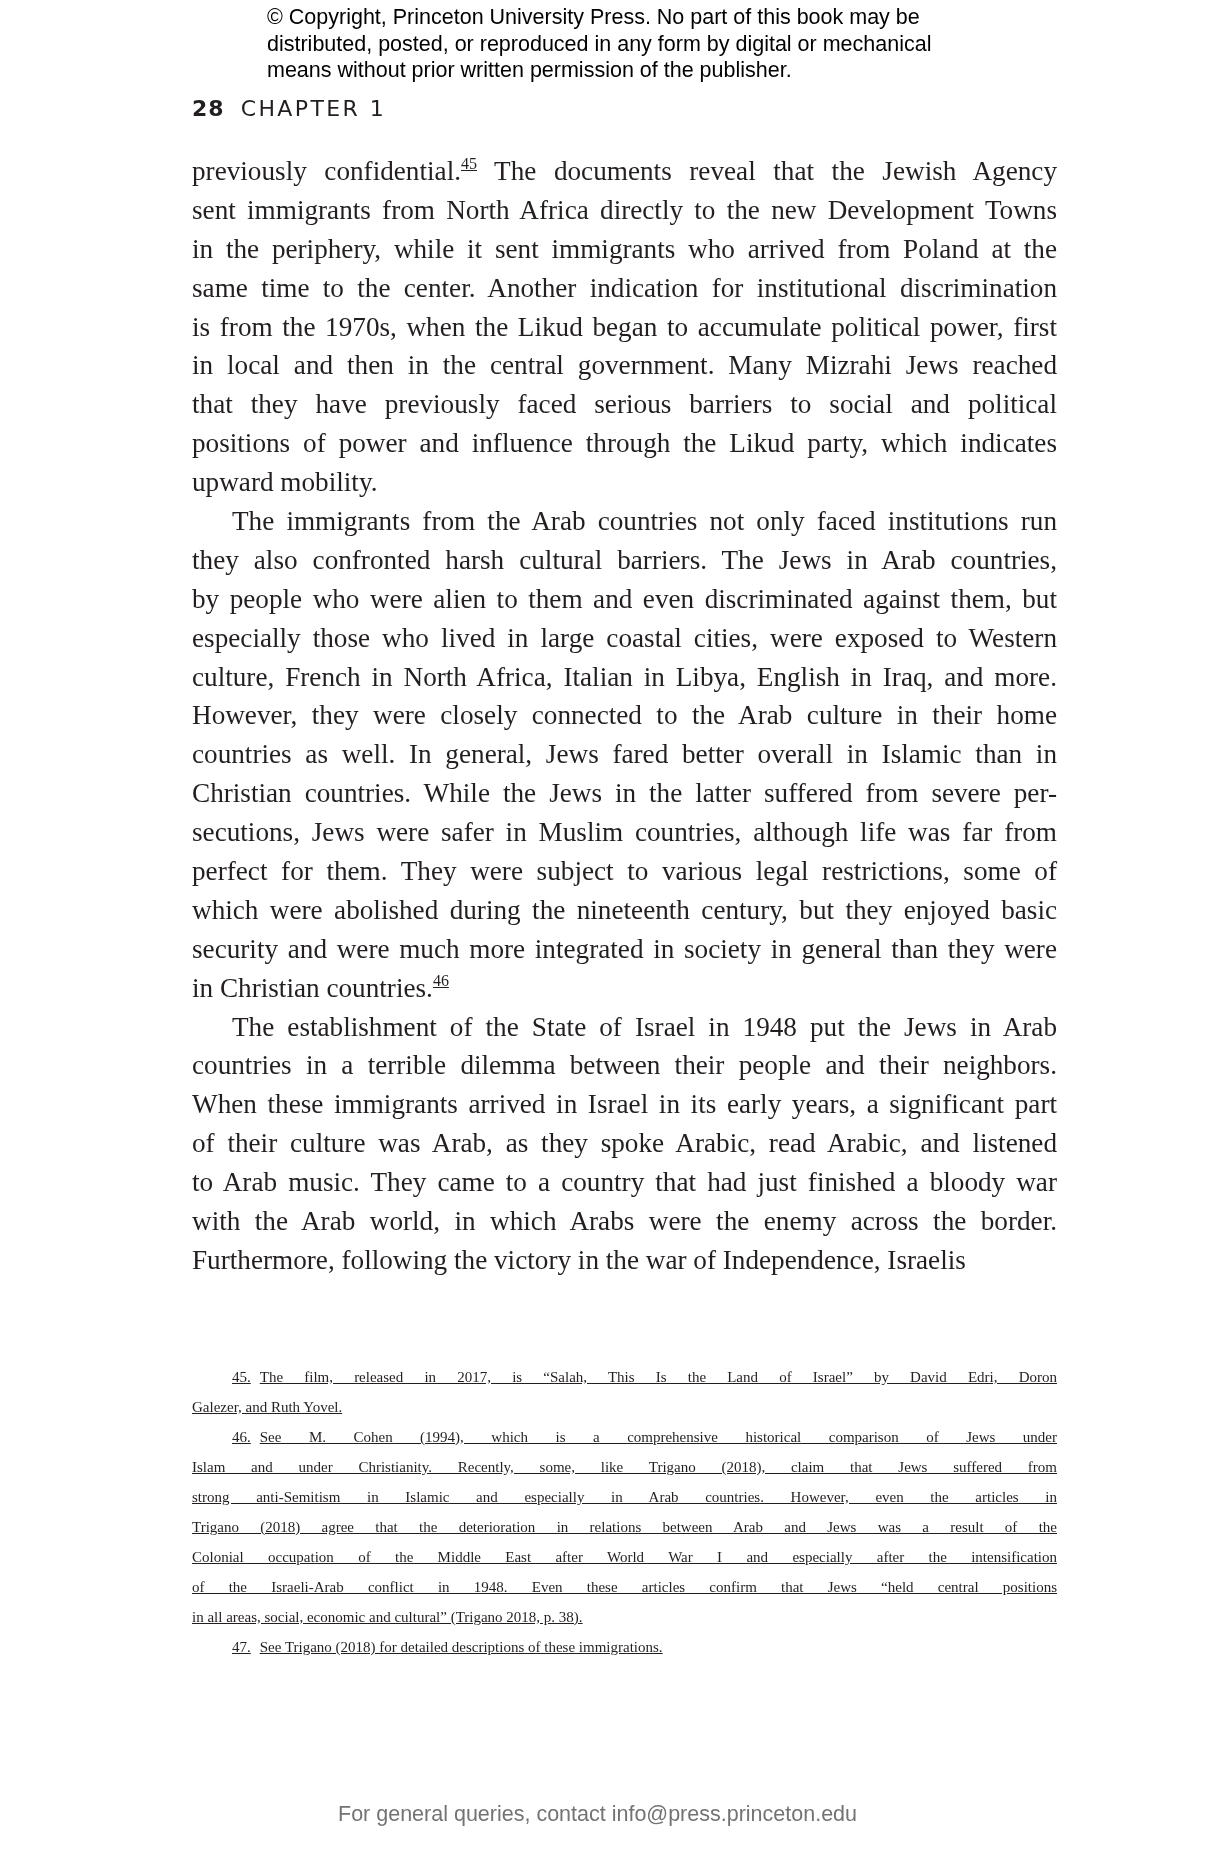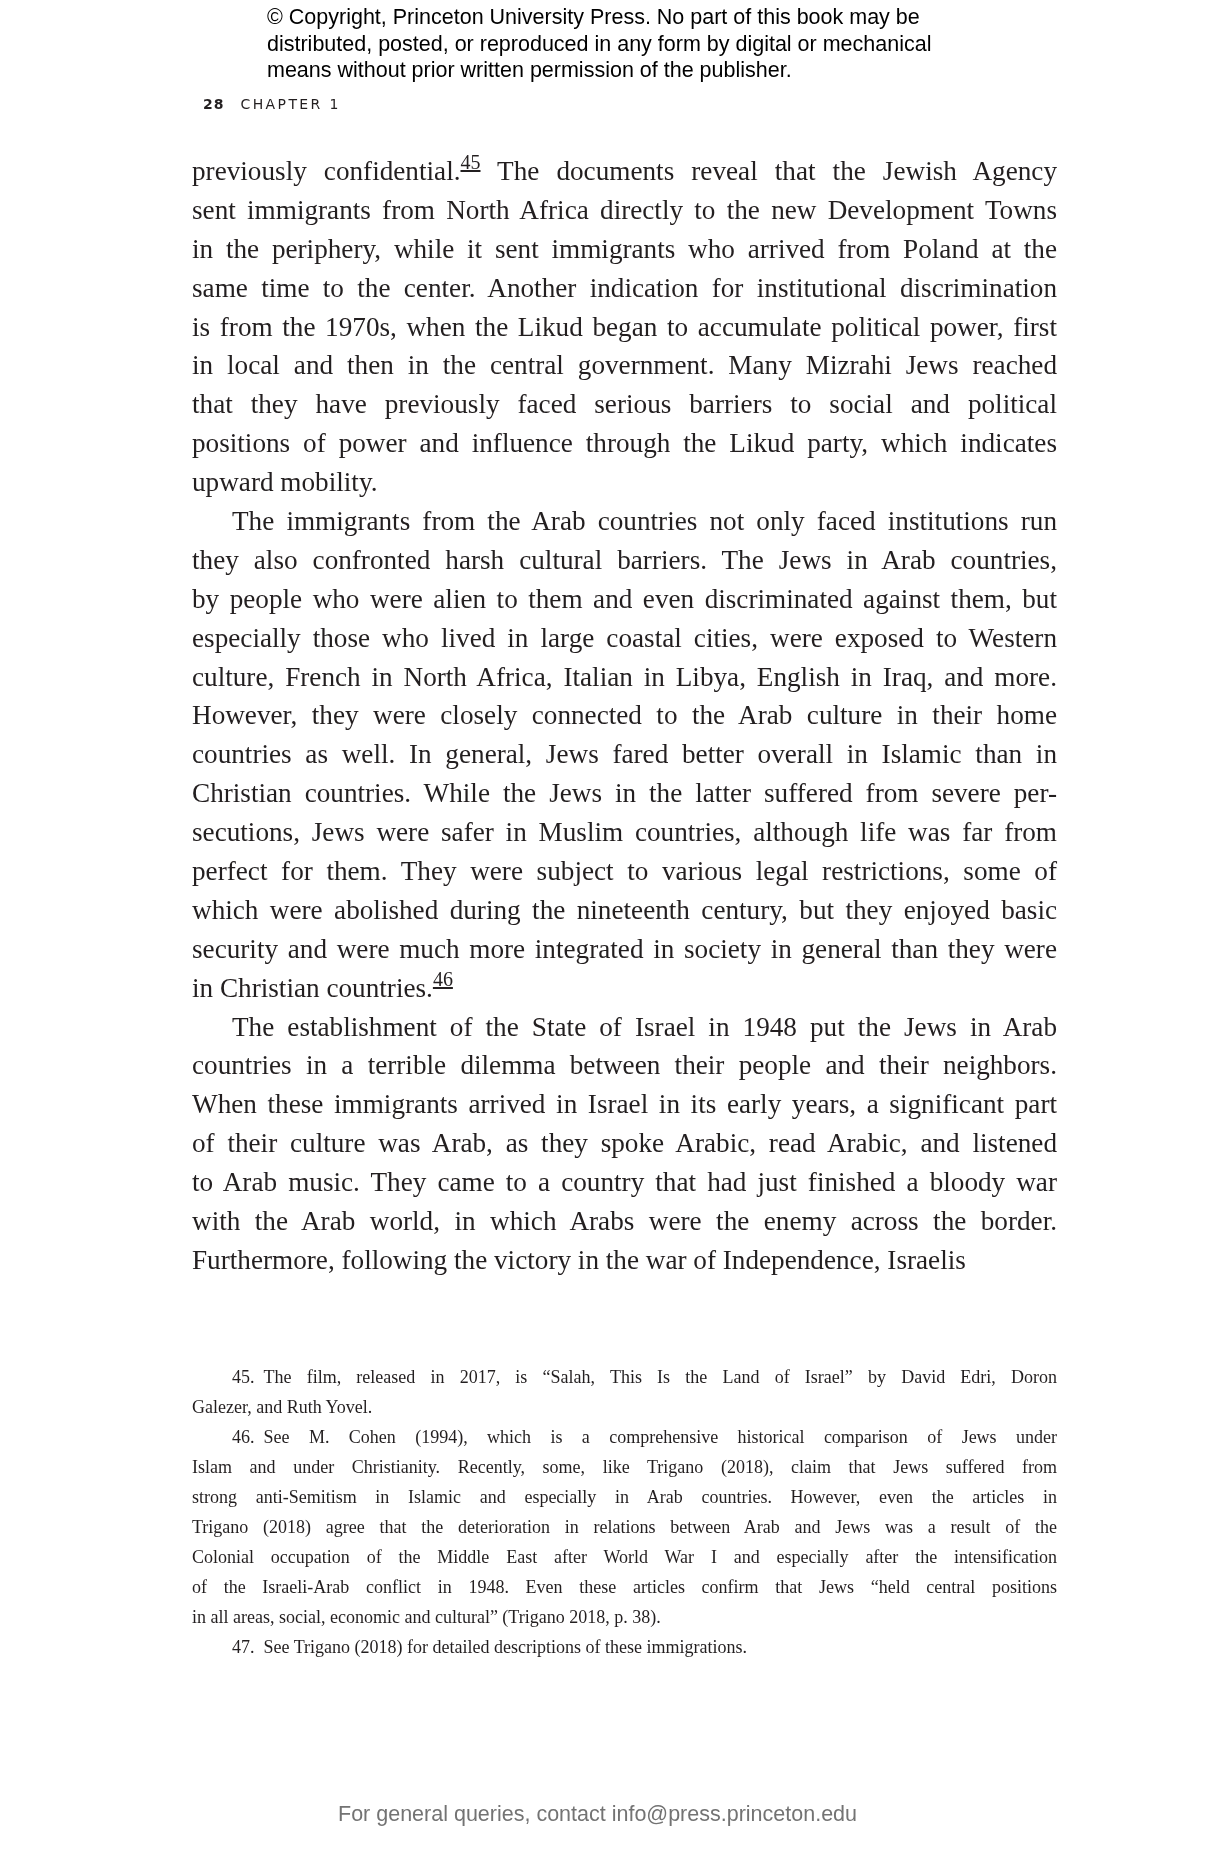--- a/index.html
+++ b/index.html
@@ -4,36 +4,36 @@
 <style>
   html, body { margin: 0; padding: 0; background: #ffffff; }
   body { width: 1225px; height: 1850px; position: relative; overflow: hidden; color: #231f20; }
   .copyright {
     position: absolute; left: 267px; top: 4px; width: 760px;
     font-family: "Liberation Sans", sans-serif; font-size: 21.5px; line-height: 26.5px;
     color: #000;
   }
   .copyright div { white-space: nowrap; }
   .running-head {
-    position: absolute; left: 203px; top: 96px;
-    font-family: "DejaVu Sans", sans-serif; font-size: 14px; letter-spacing: 2.4px;
+    position: absolute; left: 192px; top: 96px;
+    font-family: "DejaVu Sans", sans-serif; font-size: 22px; letter-spacing: 2.4px;
     color: #231f20;
   }
   .running-head .pnum { font-weight: bold; margin-right: 16px; letter-spacing: 1px; }
   .body-text {
     position: absolute; left: 192px; top: 152px; width: 865px;
     font-family: "Liberation Serif", serif; font-size: 27.2px; line-height: 38.9px;
   }
   .body-text .line { white-space: nowrap; text-align: justify; text-align-last: justify; height: 38.9px; }
   .body-text .line.last { text-align-last: left; }
   .body-text .line.indent { padding-left: 40px; }
-  sup.fn { font-size: 20px; line-height: 0; vertical-align: 0; position: relative; top: -11px; text-decoration: underline; }
+  sup.fn { font-size: 16px; line-height: 0; vertical-align: 0; position: relative; top: -11px; text-decoration: underline; }
   .footnotes {
     position: absolute; left: 192px; top: 1362px; width: 865px;
-    font-family: "Liberation Serif", serif; font-size: 18px; line-height: 30px;
+    font-family: "Liberation Serif", serif; font-size: 15px; line-height: 30px; text-decoration: underline;
   }
   .footnotes .line { white-space: nowrap; text-align: justify; text-align-last: justify; height: 30px; }
   .footnotes .line.last { text-align-last: left; }
   .footnotes .line.indent { padding-left: 40px; }
   .footnotes .num { margin-right: 9px; }
   .queries {
     position: absolute; left: 338px; top: 1802px;
     font-family: "Liberation Sans", sans-serif; font-size: 21.5px; color: #737373; white-space: nowrap;
   }
 </style>

